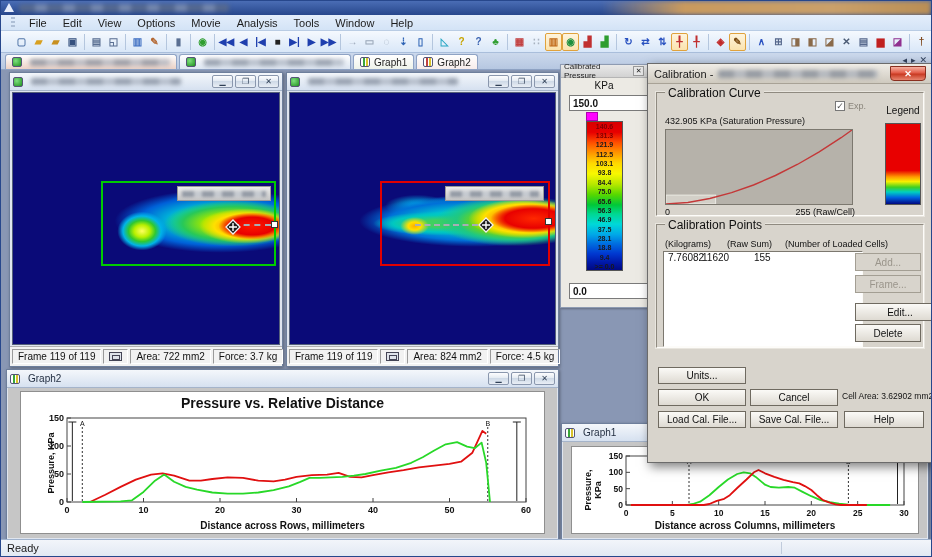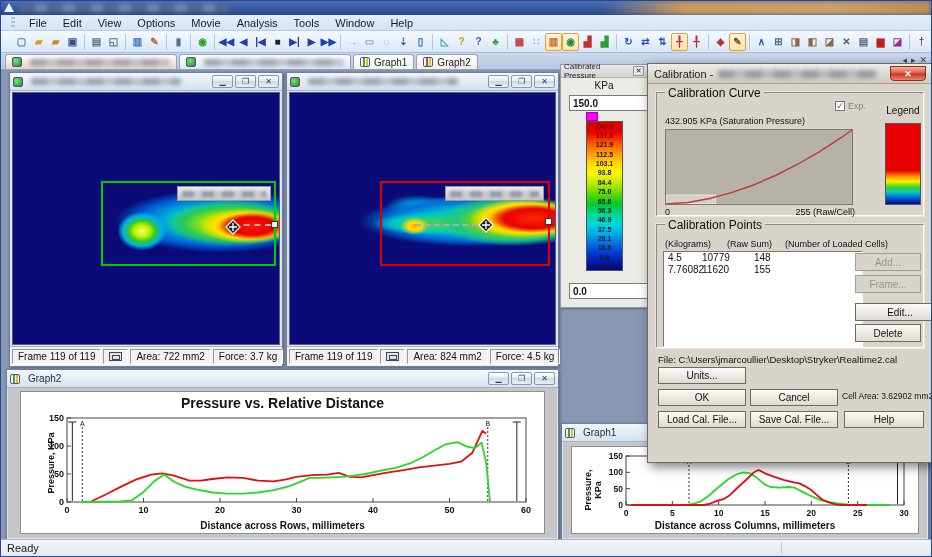--- a/index.html
+++ b/index.html
@@ -482,39 +482,33 @@
           <div id="cc-legend-bar"></div>
         </div>
 
         <div class="grp" style="left:8px; top:140px; width:268px; height:124px;">
           <span class="grp-label">Calibration Points</span>
           <span class="pts-header" style="left:8px;">(Kilograms)</span>
           <span class="pts-header" style="left:70px;">(Raw Sum)</span>
           <span class="pts-header" style="left:128px;">(Number of Loaded Cells)</span>
           <div id="pts-list">
               <div class="pts-row">
-                <span class="pts-c1">4.5</span>
-                <span class="pts-c2">10779</span>
-                <span class="pts-c3">148</span>
-              </div>
-              <div class="pts-row">
                 <span class="pts-c1">7.76082</span>
                 <span class="pts-c2">11620</span>
                 <span class="pts-c3">155</span>
               </div>
             </div>
           <div id="pts-buttons">
               <button class="btn dis" disabled="" style="left: 198px; top: 28px; width: 66px; height: 18px;">Add...</button>
               <button class="btn dis" disabled="" style="left: 198px; top: 50px; width: 66px; height: 18px;">Frame...</button>
               <button class="btn" style="left: 198px; top: 78px; width: 90px; height: 18px;">Edit...</button>
               <button class="btn" style="left: 198px; top: 99px; width: 66px; height: 18px;">Delete</button>
             </div>
         </div>
 
-        <div id="cal-file">File: C:\Users\jmarcoullier\Desktop\Stryker\Realtime2.cal</div>
 
         <button class="btn" style="left:10px; top:283px; width:88px; height:17px;">Units...</button>
         <button class="btn" style="left:10px; top:305px; width:88px; height:17px;">OK</button>
         <button class="btn" style="left:102px; top:305px; width:88px; height:17px;">Cancel</button>
         <div id="cell-area">Cell Area: 3.62902 mm2</div>
         <button class="btn" style="left:10px; top:327px; width:88px; height:17px;">Load Cal. File...</button>
         <button class="btn" style="left:102px; top:327px; width:88px; height:17px;">Save Cal. File...</button>
         <button class="btn" style="left:196px; top:327px; width:80px; height:17px;">Help</button>
 
 

